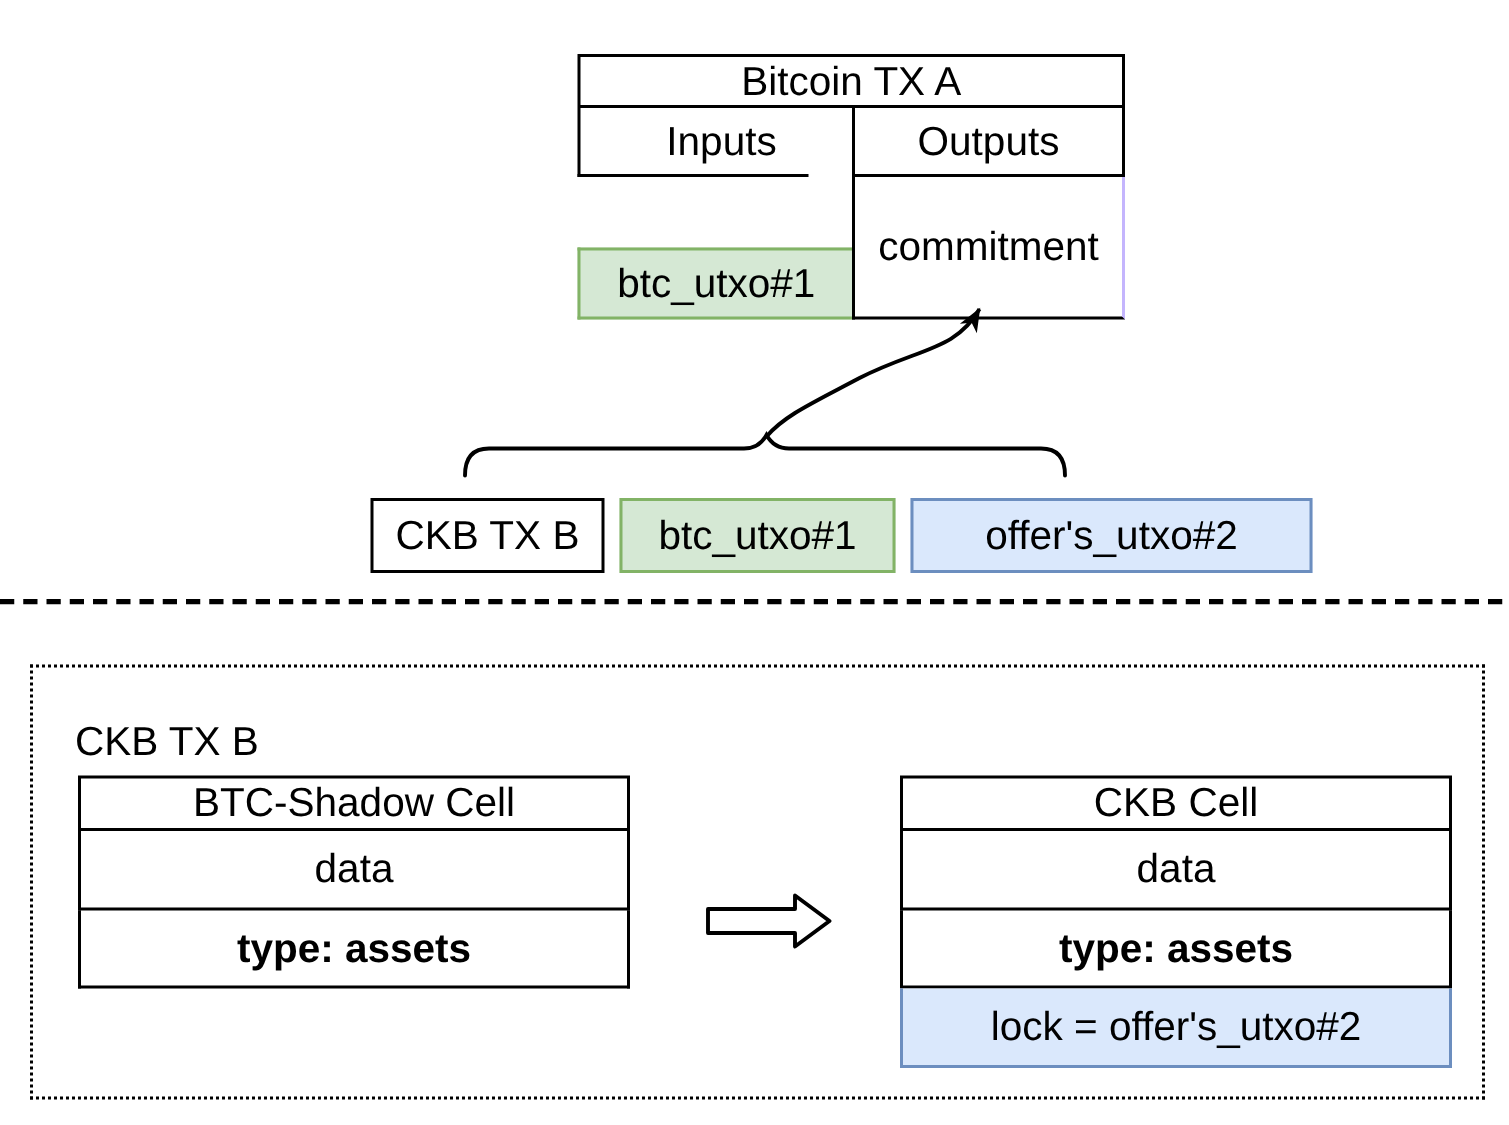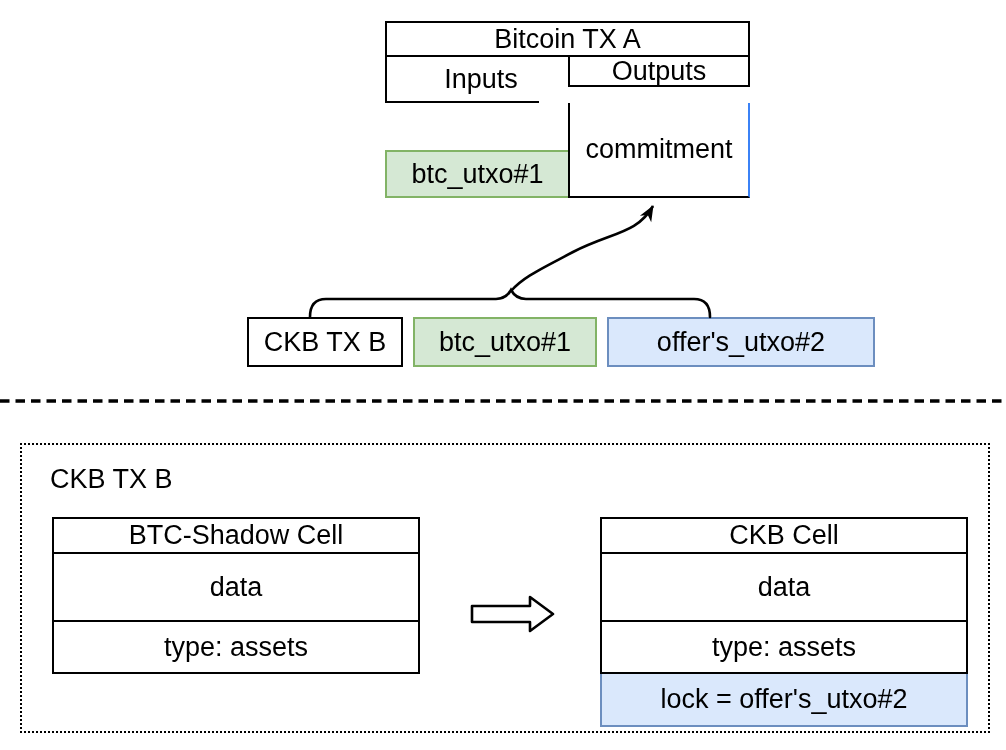--- a/index.html
+++ b/index.html
@@ -1,51 +1,51 @@
 <!DOCTYPE html>
 <html><head>
 <meta charset="utf-8">
 <style>
   html,body{margin:0;padding:0;background:#ffffff;}
   #stage{
     position:relative;width:1006px;height:750px;background:#ffffff;
     font-family:"Liberation Sans",sans-serif;color:#000;overflow:hidden;
   }
-  .txt{display:flex;align-items:center;justify-content:center;font-size:27px;line-height:1.05;white-space:nowrap;}
+  .txt{display:flex;align-items:center;justify-content:center;font-size:27px;line-height:1.05;white-space:nowrap;margin-top:15px;}
   .abs{position:absolute;box-sizing:border-box;}
 
   
   #btc-table{left:385px;top:21px;width:365px;height:177px;}
   #btc-table .cell{position:absolute;box-sizing:border-box;}
   .c-title{left:0;top:0;width:365px;height:36px;border:2px solid #000;}
   .c-inhdr{left:0;top:36px;width:154px;height:46px;border-left:2px solid #000;border-bottom:2px solid #000;padding-left:36px;}
-  .c-outhdr{left:183px;top:36px;width:182px;height:30px;border-left:2px solid #000;border-right:2px solid #000;border-bottom:2px solid #000;}
+  .c-outhdr{left:183px;top:36px;width:182px;height:46px;border-left:2px solid #000;border-right:2px solid #000;border-bottom:2px solid #000;}
   .c-red{left:0;top:82px;width:183px;height:47px;background:var(--red-fill);border:2px solid var(--red-stroke);border-right:none;}
   .c-green{left:0;top:129px;width:183px;height:48px;background:var(--green-fill);border:2px solid var(--green-stroke);border-right:none;}
-  .c-commit{left:183px;top:82px;width:182px;height:95px;border-left:2px solid #000;border-right:2px solid #3b82f6;border-bottom:2px solid #000;}
+  .c-commit{left:183px;top:82px;width:182px;height:95px;border-left:2px solid #000;border-right:2px solid #c4b5fd;border-bottom:2px solid #000;}
 
   
   .mbox{height:50px;border:2px solid #000;background:#fff;}
   #box-ckb-txb{left:247px;top:317px;width:156px;}
   #box-btc-utxo{left:413px;top:317px;width:184px;background:var(--green-fill);border-color:var(--green-stroke);}
   #box-offer-utxo{left:607px;top:317px;width:268px;background:var(--blue-fill);border-color:var(--blue-stroke);}
 
   
   #ckb-container{left:20px;top:443px;width:970px;height:290px;border:2px dotted #000;}
   #ckb-label{left:50px;top:462px;width:200px;height:34px;justify-content:flex-start;}
 
   
   .btable{position:absolute;width:368px;border-radius:13px;}
   #shadow-table{left:52px;top:517px;}
   #ckbcell-table{left:600px;top:517px;text-align:center;}
   .trow{box-sizing:border-box;border-left:2px solid #000;border-right:2px solid #000;border-bottom:2px solid #000;
         display:flex;align-items:center;justify-content:center;font-size:27px;line-height:1.05;white-space:nowrap;}
   .trow.r-title{height:37px;border-top:2px solid #000;}
-  .trow.r-data{height:68px;}
-  .trow.r-type{height:52px;}
+  .trow.r-data{height:53px;}
+  .trow.r-type{height:52px;font-weight:bold;}
   .trow.r-lock{height:53px;}
   .lock-green{background:var(--green-fill);border-left-color:var(--green-stroke)!important;border-right-color:var(--green-stroke)!important;border-bottom-color:var(--green-stroke)!important;}
   .lock-blue{background:var(--blue-fill);border-left-color:var(--blue-stroke)!important;border-right-color:var(--blue-stroke)!important;border-bottom-color:var(--blue-stroke)!important;}
 
   
   #overlay{position:absolute;left:0;top:0;width:1006px;height:750px;pointer-events:none;}
   :root{
     --red-fill:#f8cecc;--red-stroke:#b85450;
     --green-fill:#d5e8d4;--green-stroke:#82b366;
     --blue-fill:#dae8fc;--blue-stroke:#6c8ebf;

